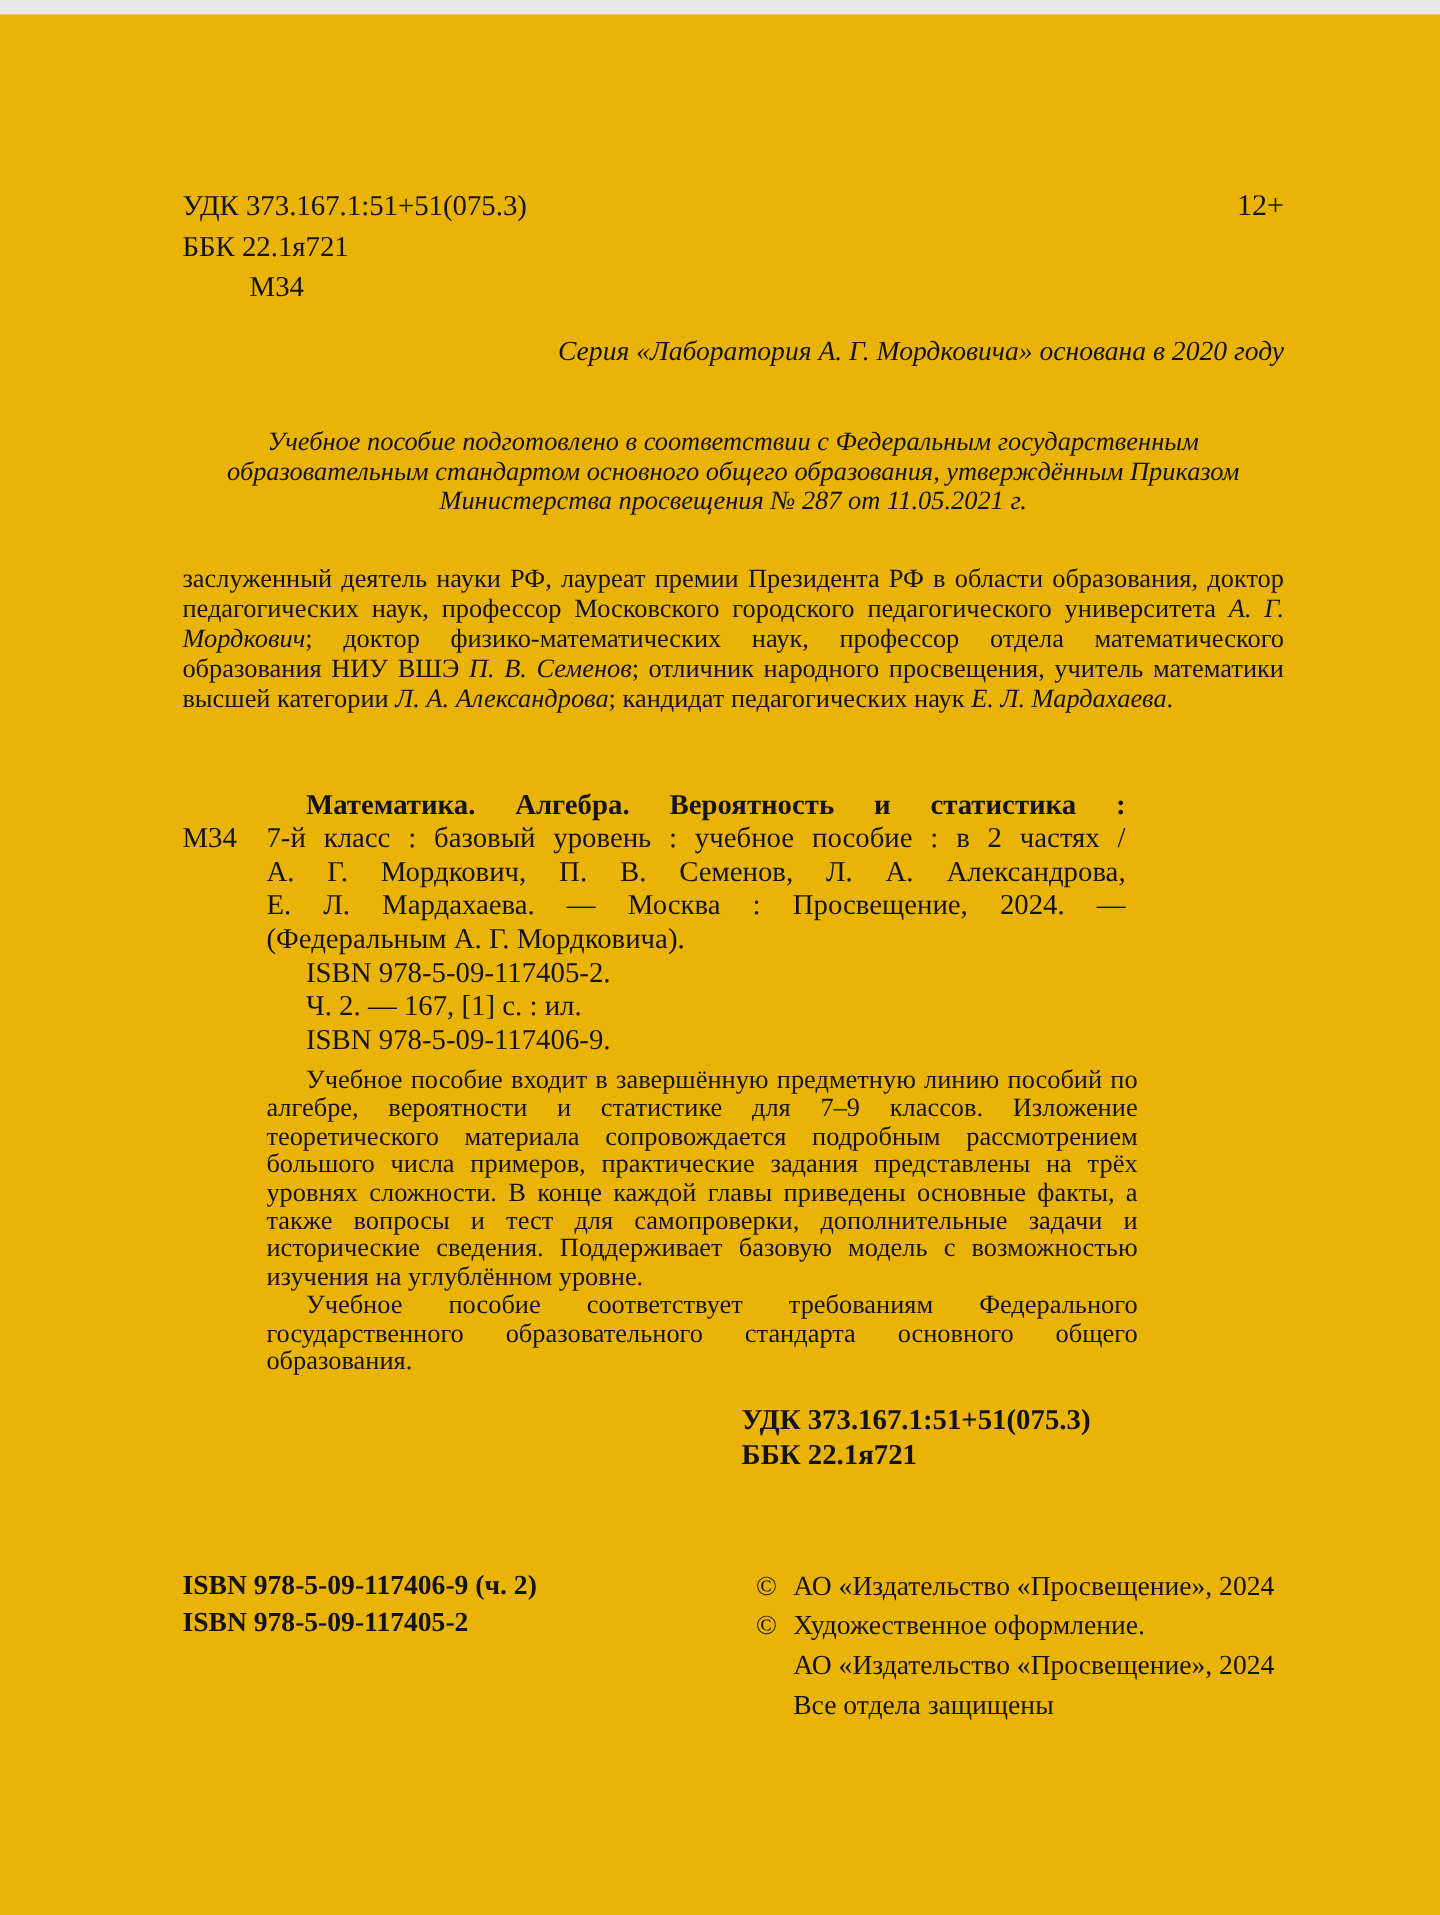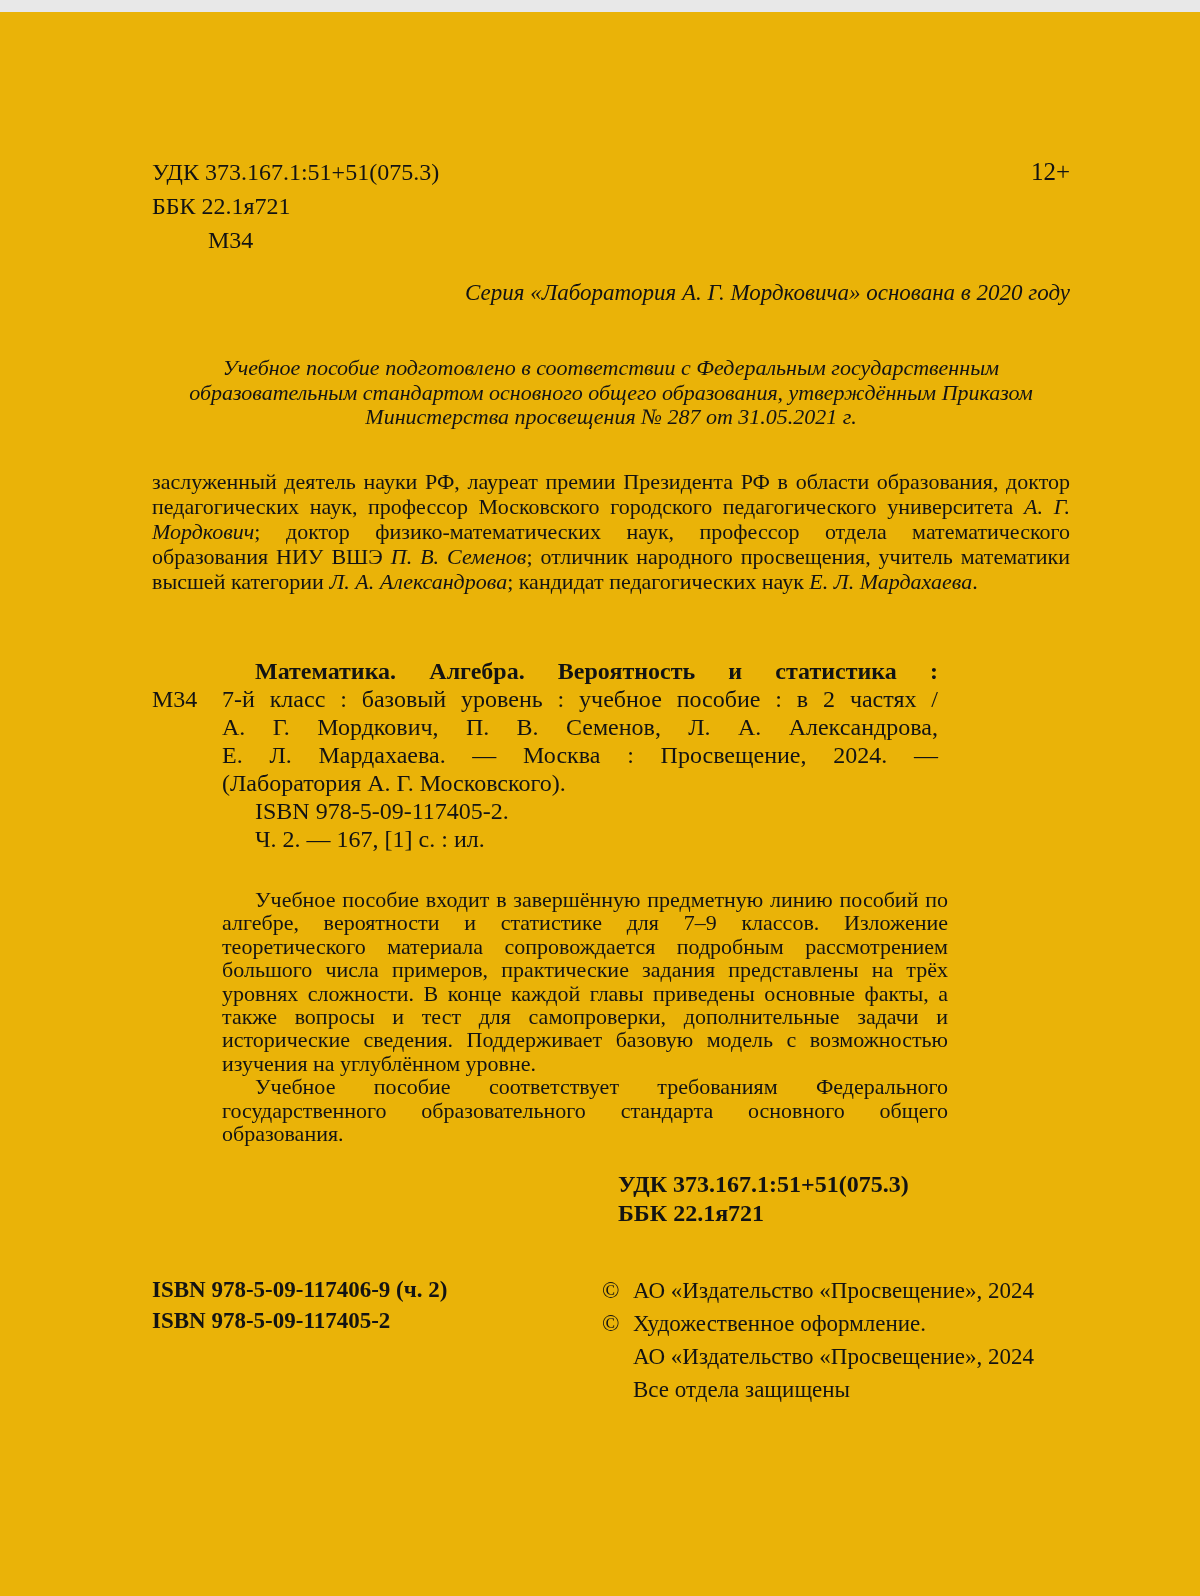--- a/index.html
+++ b/index.html
@@ -55,22 +55,22 @@
     font-size: 22px; line-height: 23.4px;
   }
   .anno-para { text-indent: 33px; text-align: justify; }
   
   .udk-block {
     position: absolute; left: 618px; top: 1158px;
     font-weight: bold; font-size: 24px; line-height: 29px;
   }
   
   .footer {
-    position: absolute; left: 152px; top: 1262px; width: 940px;
-    display: flex; align-items: flex-start;
+    position: absolute; left: 152px; top: 1293px; width: 940px;
+    display: flex; align-items: flex-start; gap: 28px;
   }
   .footer-isbn {
     width: 450px; font-weight: bold; font-size: 23px; line-height: 31px;
   }
   .footer-copyright { font-size: 23px; line-height: 33px; }
   .c-row { display: flex; }
   .c-sign { width: 31px; flex: 0 0 31px; }
 </style>
 </head>
 <body>
@@ -80,36 +80,37 @@
   <div class="top-block">
     <div>УДК 373.167.1:51+51(075.3)</div>
     <div>ББК 22.1я721</div>
     <div class="top-code-m34">М34</div>
     <div class="age-badge">12+</div>
   </div>
 
   <div class="series-line">Серия «Лаборатория А. Г. Мордковича» основана в 2020 году</div>
 
   <div class="fgos-note-wrap">
-    <div class="fgos-note">Учебное пособие подготовлено в соответствии с Федеральным государственным образовательным стандартом основного общего образования, утверждённым Приказом Министерства просвещения № 287 от 31.05.2021 г.</div>
+    <div class="fgos-note">Учебное пособие подготовлено в соответствии с Федеральным государственным образовательным стандартом основного общего образования, утверждённым Приказом Министерства просвещения № 287 от 11.05.2021 г.</div>
   </div>
 
   <div class="authors-block">
     <div class="authors-para"><span>заслуженный деятель науки РФ, лауреат премии Президента РФ в области образования, доктор педагогических наук, профессор Московского городского педагогического университета </span><span class="name">А. Г. Мордкович</span><span>; доктор физико-математических наук, профессор отдела математического образования НИУ ВШЭ </span><span class="name">П. В. Семенов</span><span>; отличник народного просвещения, учитель математики высшей категории </span><span class="name">Л. А. Александрова</span><span>; кандидат педагогических наук </span><span class="name">Е. Л. Мардахаева</span><span>.</span></div>
   </div>
 
   <div class="biblio-block">
     <div class="biblio-code">М34</div>
     <div class="b-title stretch">Математика. Алгебра. Вероятность и статистика :</div>
     <div class="stretch">7-й класс : базовый уровень : учебное пособие : в 2 частях /</div>
     <div class="stretch">А. Г. Мордкович, П. В. Семенов, Л. А. Александрова,</div>
     <div class="stretch">Е. Л. Мардахаева. — Москва : Просвещение, 2024. —</div>
-    <div>(Лаборатория А. Г. Московского).</div>
+    <div>(Федеральным А. Г. Мордковича).</div>
     <div class="b-indent">ISBN 978-5-09-117405-2.</div>
     <div class="b-indent">Ч. 2. — 167, [1] с. : ил.</div>
+    <div class="b-indent">ISBN 978-5-09-117406-9.</div>
   </div>
 
   <div class="annotation-block">
     <div class="anno-para">Учебное пособие входит в завершённую предметную линию пособий по алгебре, вероятности и статистике для 7–9 классов. Изложение теоретического материала сопровождается подробным рассмотрением большого числа примеров, практические задания представлены на трёх уровнях сложности. В конце каждой главы приведены основные факты, а также вопросы и тест для самопроверки, дополнительные задачи и исторические сведения. Поддерживает базовую модель с возможностью изучения на углублённом уровне.</div>
     <div class="anno-para">Учебное пособие соответствует требованиям Федерального государственного образовательного стандарта основного общего образования.</div>
   </div>
 
   <div class="udk-block">
     <div>УДК 373.167.1:51+51(075.3)</div>
     <div>ББК 22.1я721</div>

